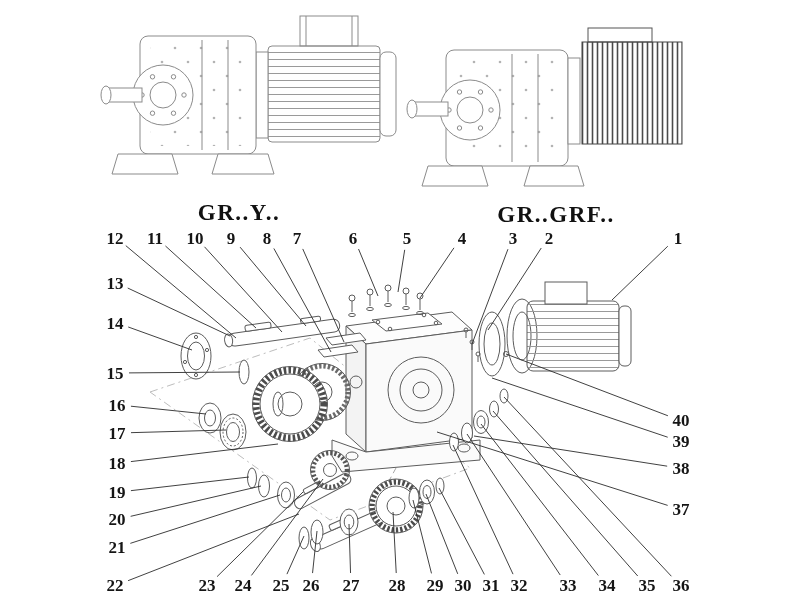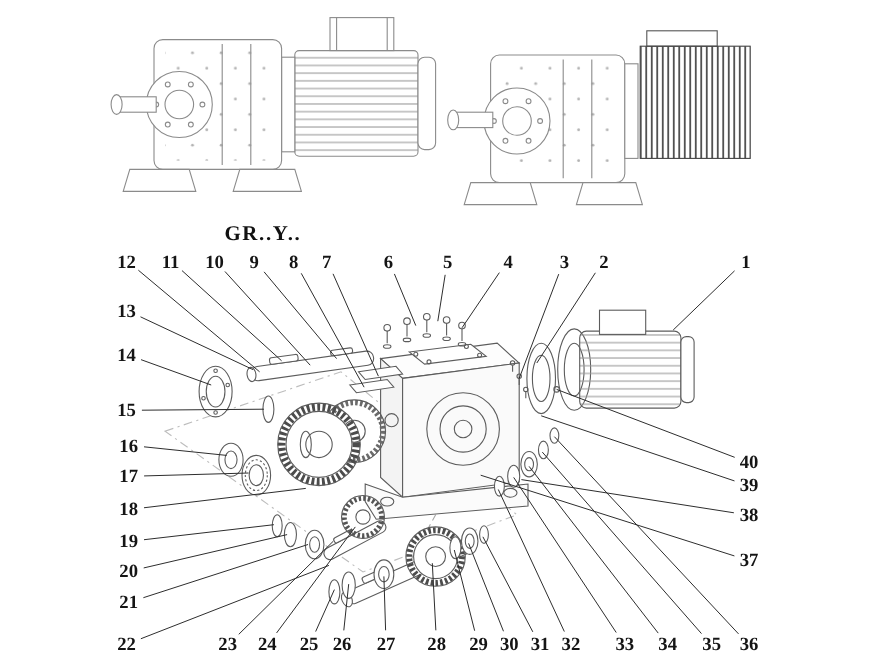--- a/index.html
+++ b/index.html
@@ -9,21 +9,21 @@
   }
   #artwork,#overlay{position:absolute;left:0;top:0;}
   #overlay{pointer-events:none;}
   #overlay line{stroke:#2b2b2b;stroke-width:0.9;}
   #overlay text{
     font-family:"Liberation Serif", serif;font-weight:700;font-size:17px;fill:#151515;
     text-anchor:middle;dominant-baseline:central;
   }
   .variant-label{
     position:absolute;transform:translate(-50%,-50%);
-    font-weight:700;font-size:19px;letter-spacing:1.5px;color:#111;white-space:nowrap;
+    font-weight:700;font-size:23px;letter-spacing:1.5px;color:#111;white-space:nowrap;
   }
 </style>
 </head>
 <body>
 
 <div class="canvas">
 
   <svg id="artwork" width="800" height="600" viewBox="0 0 800 600">
     <defs>
       <pattern id="finsH" width="6" height="7" patternUnits="userSpaceOnUse">
@@ -351,13 +351,14 @@
       <text x="681" y="509">37</text>
       <line x1="667.1643452874068" y1="466.1667041374618" x2="474" y2="436"></line>
       <text x="681" y="468">38</text>
       <line x1="667.7184338272928" y1="437.20526680779795" x2="492" y2="378"></line>
       <text x="681" y="441">39</text>
       <line x1="667.9006431238992" y1="415.76543238944004" x2="506" y2="354"></line>
       <text x="681" y="420">40</text>
     </svg>
 
   <div class="variant-label" style="left:239px;top:213px">GR..Y..</div>
+  <div class="variant-label" style="left:556px;top:215px">GR..GRF..</div>
 </div>
 
 </body></html>

